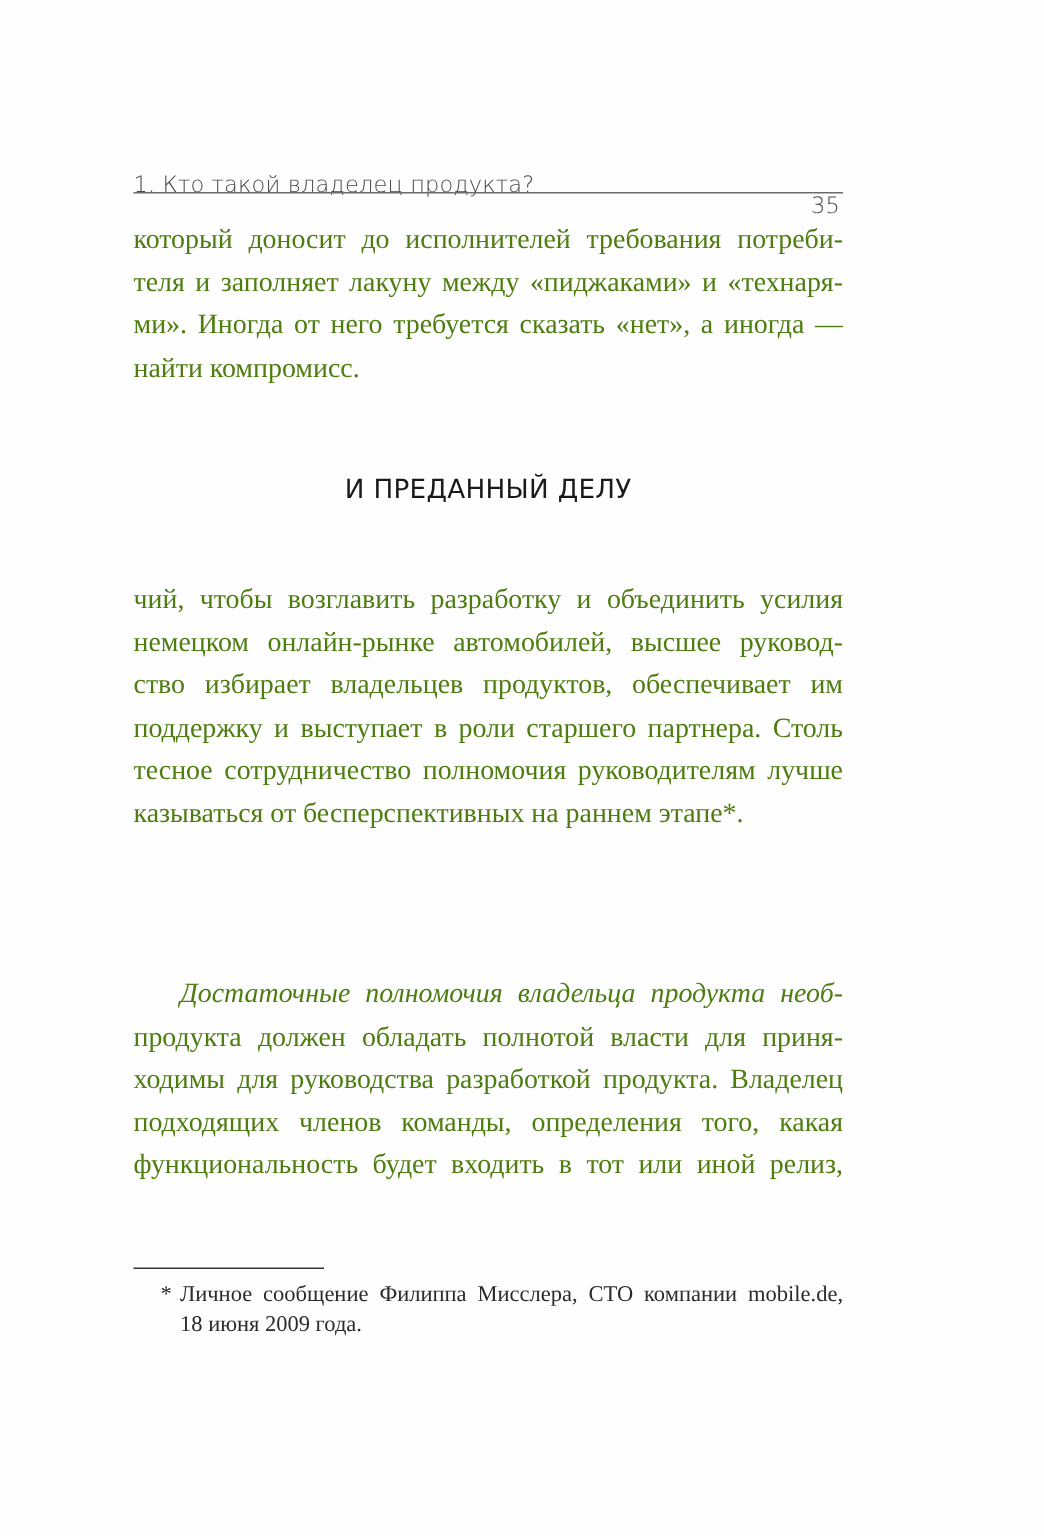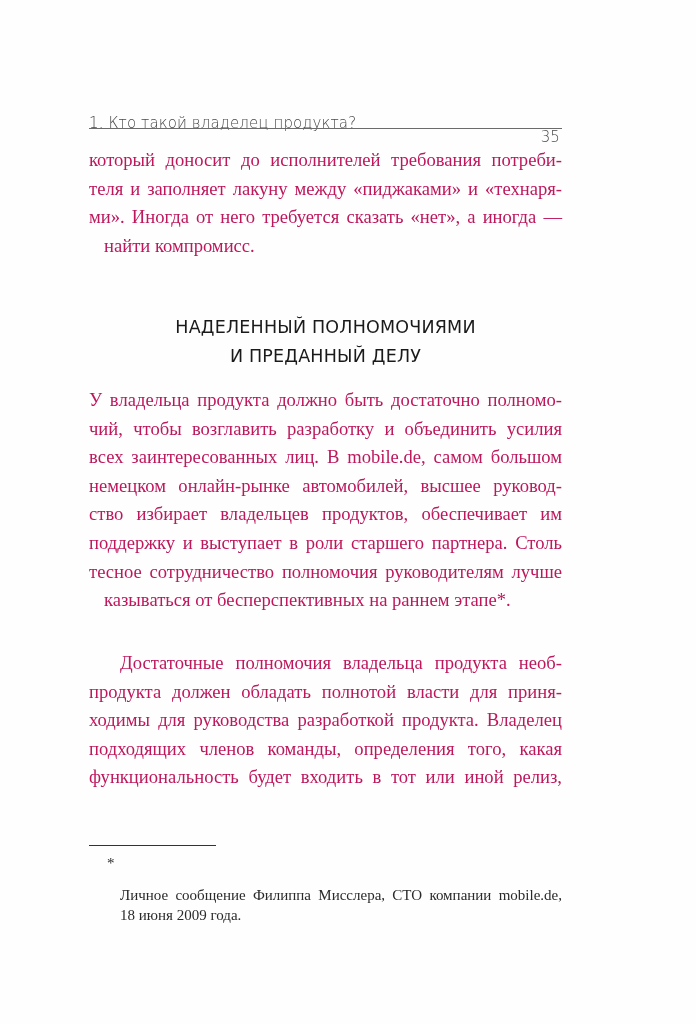--- a/index.html
+++ b/index.html
@@ -9,41 +9,41 @@
       position: absolute; left: 89px; top: 93px; width: 473px; height: 26px;
       font-family: "DejaVu Sans", sans-serif; font-size: 15px; color: #4a4a4a;
       letter-spacing: 0.1px; font-weight: 300; margin-top: 21px;
     }
     .running-head .title { position: absolute; left: 0; top: 0; }
     .running-head .pageno { position: absolute; right: 2px; top: 14px; }
     .head-rule { position: absolute; left: 89px; top: 128px; width: 473px; height: 0; border-top: 1.5px solid #6b6b6b; }
     .text {
       position: absolute; left: 89px; width: 473px;
       font-family: "Liberation Serif", serif; font-size: 18.6px; line-height: 28.6px;
-      color: #be185d; text-align: justify; -webkit-hyphens: manual; hyphens: manual;
+      color: #4d7c0f; text-align: justify; -webkit-hyphens: manual; hyphens: manual;
     }
     .text .line { display: block; text-align: justify; text-align-last: justify; white-space: nowrap; }
-    .text .line.last { text-align-last: left; margin-left: 15px; }
+    .text .line.last { text-align-last: left; }
     .p1 { top: 146px; }
     .heading {
       position: absolute; left: 89px; top: 313px; width: 473px; text-align: center;
       font-family: "DejaVu Sans", sans-serif; font-size: 17.5px; line-height: 28.5px;
       color: #1a1a1a; letter-spacing: 0.2px; font-weight: normal;
     }
     .heading span { display: block; }
     .p2 { top: 386px; }
     .p3 { top: 649px; }
-    .indent { padding-left: 31px; }
+    .indent { padding-left: 31px; font-style: italic; }
     .fn-rule { position: absolute; left: 89px; top: 845px; width: 127px; height: 0; border-top: 1px solid #333; }
     .footnote {
       position: absolute; left: 89px; top: 853px; width: 473px;
       font-family: "Liberation Serif", serif; font-size: 15px; line-height: 20px; color: #2a2a2a;
     }
     .footnote .fn-mark { position: absolute; left: 18px; top: 0; }
-    .footnote .fn-body { position: absolute; left: 31px; top: 0; width: 442px; margin-top: 32px; }
+    .footnote .fn-body { position: absolute; left: 31px; top: 0; width: 442px; }
     .footnote .line { display: block; white-space: nowrap; text-align: justify; text-align-last: justify; }
     .footnote .line.last { text-align-last: left; }
   </style>
 </head>
 <body>
 
 <div class="page">
 
   <div class="running-head">
     <span class="title">1. Кто такой владелец продукта?</span>
@@ -52,28 +52,25 @@
   <div class="head-rule"></div>
 
   <div class="text p1">
     <span class="line">который доносит до исполнителей требования потреби-</span>
     <span class="line">теля и заполняет лакуну между «пиджаками» и «технаря-</span>
     <span class="line">ми». Иногда от него требуется сказать «нет», а иногда —</span>
     <span class="line last">найти компромисс.</span>
   </div>
 
   <div class="heading">
-    <span>НАДЕЛЕННЫЙ ПОЛНОМОЧИЯМИ</span>
     <span>И ПРЕДАННЫЙ ДЕЛУ</span>
   </div>
 
   <div class="text p2">
-    <span class="line">У владельца продукта должно быть достаточно полномо-</span>
     <span class="line">чий, чтобы возглавить разработку и объединить усилия</span>
-    <span class="line">всех заинтересованных лиц. В mobile.de, самом большом</span>
     <span class="line">немецком онлайн-рынке автомобилей, высшее руковод-</span>
     <span class="line">ство избирает владельцев продуктов, обеспечивает им</span>
     <span class="line">поддержку и выступает в роли старшего партнера. Столь</span>
     <span class="line">тесное сотрудничество полномочия руководителям лучше</span>
     <span class="line last">казываться от бесперспективных на раннем этапе*.</span>
   </div>
 
   <div class="text p3">
     <span class="line indent">Достаточные полномочия владельца продукта необ-</span>
     <span class="line">продукта должен обладать полнотой власти для приня-</span>

